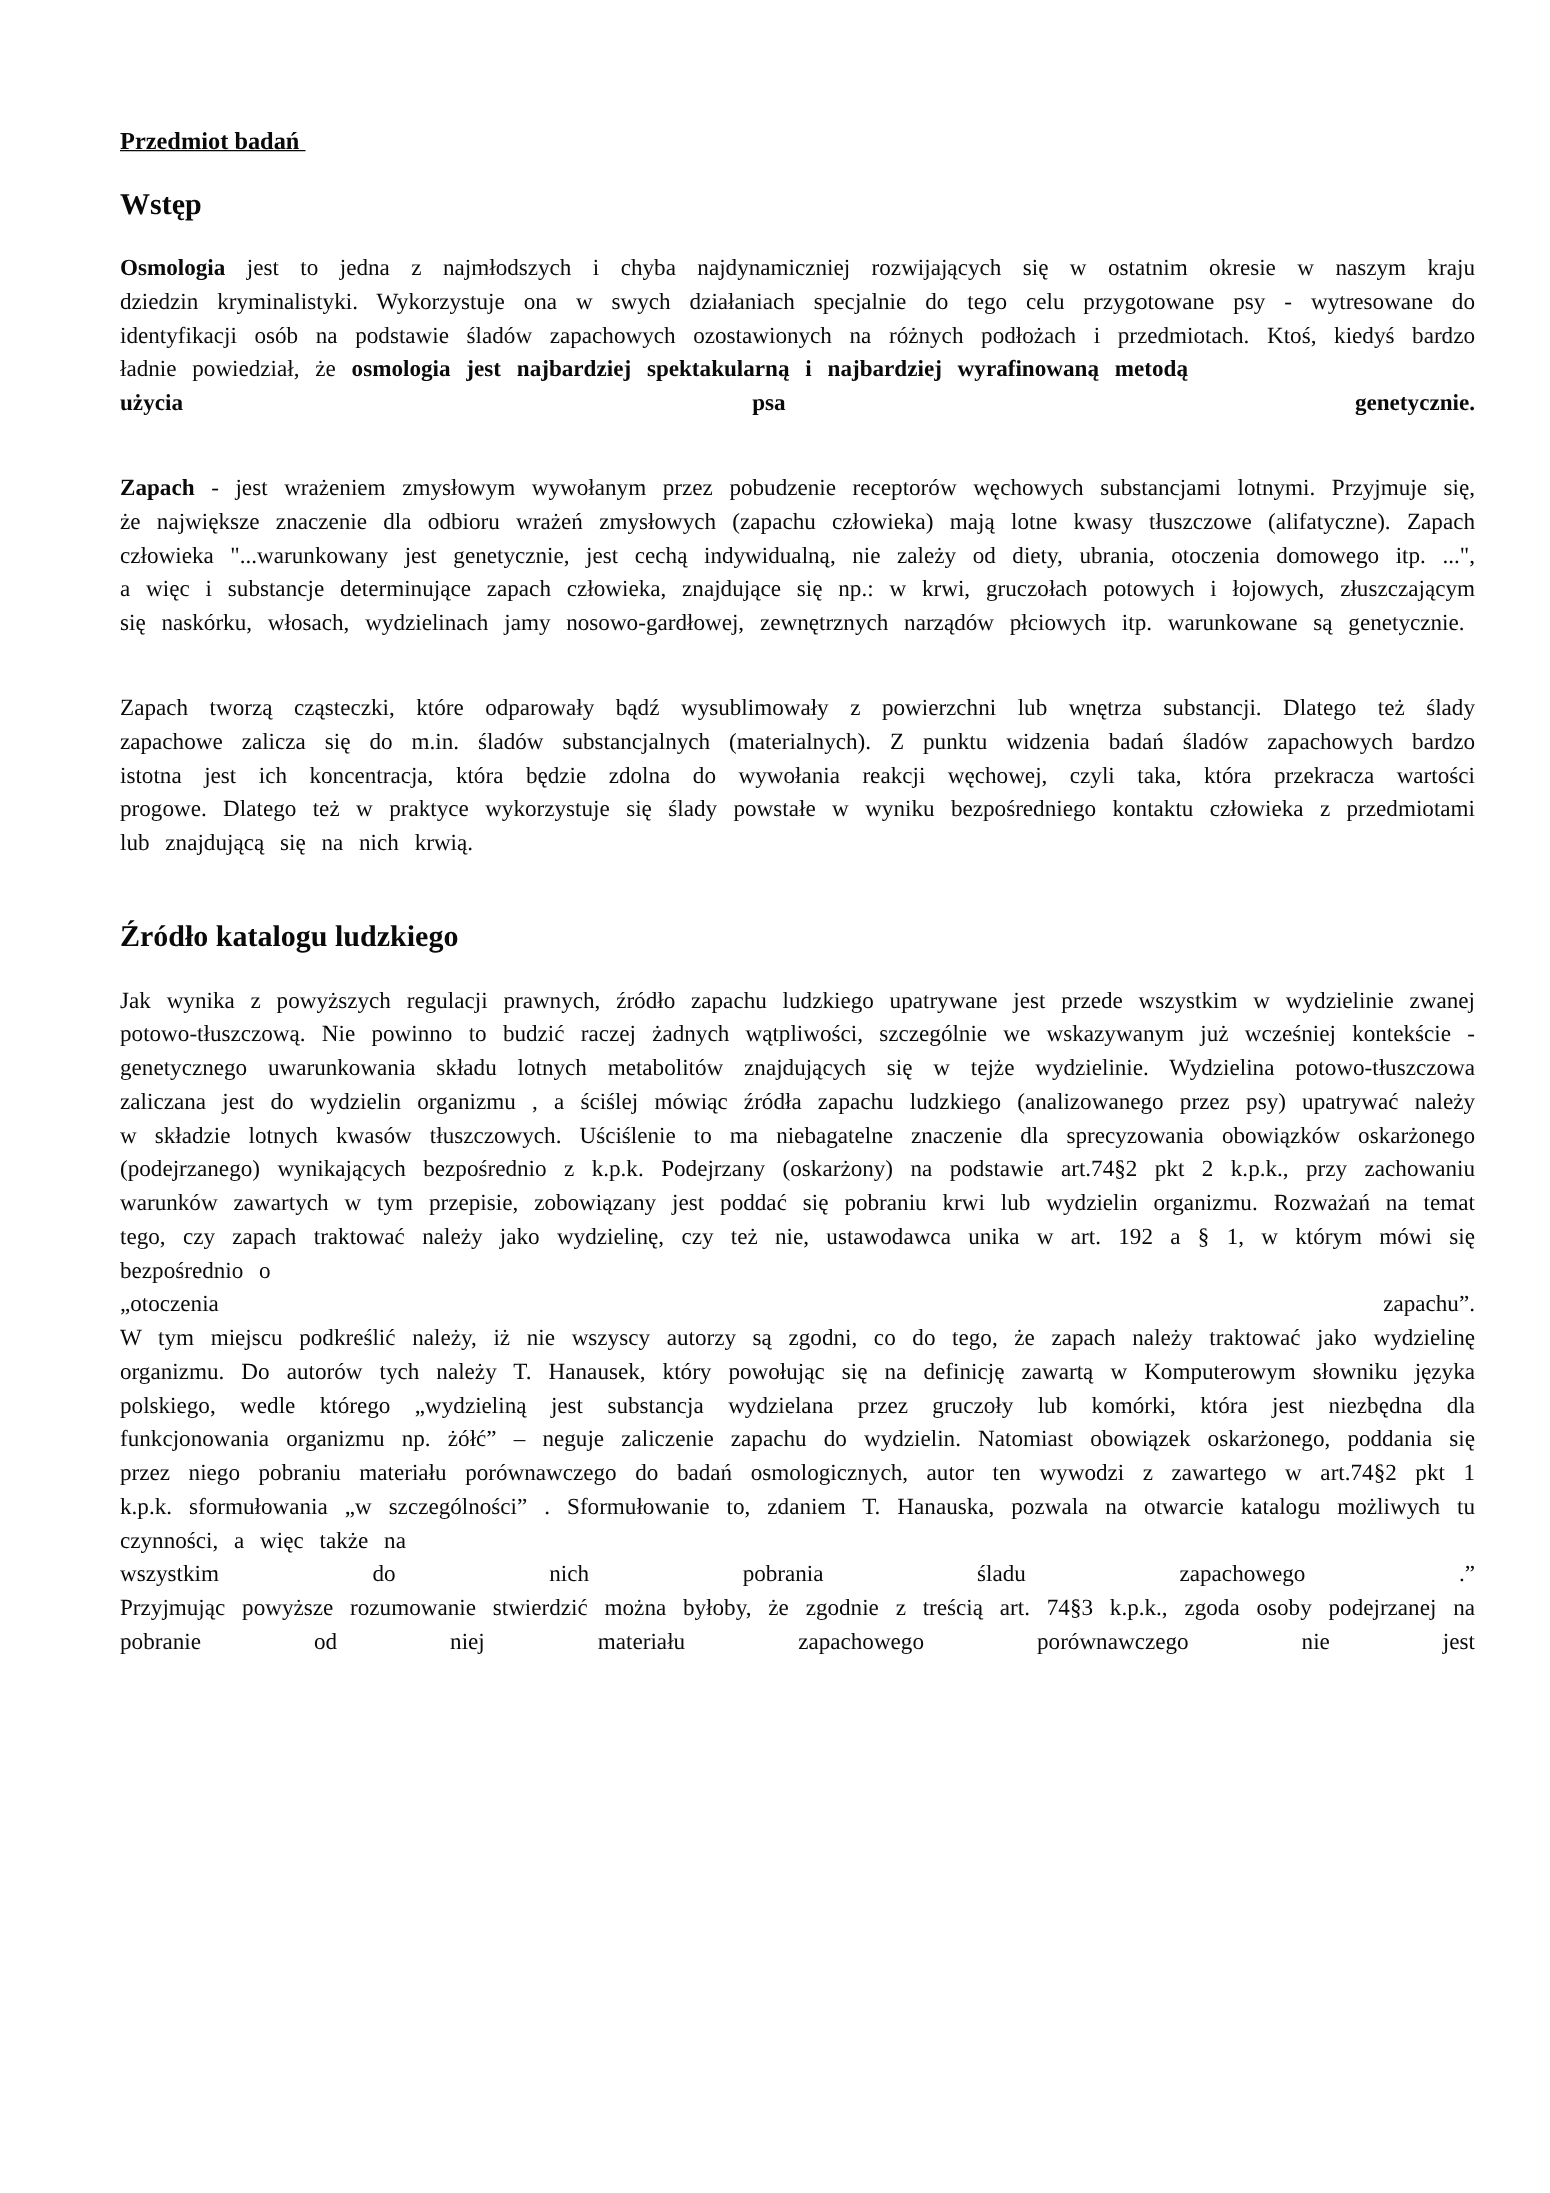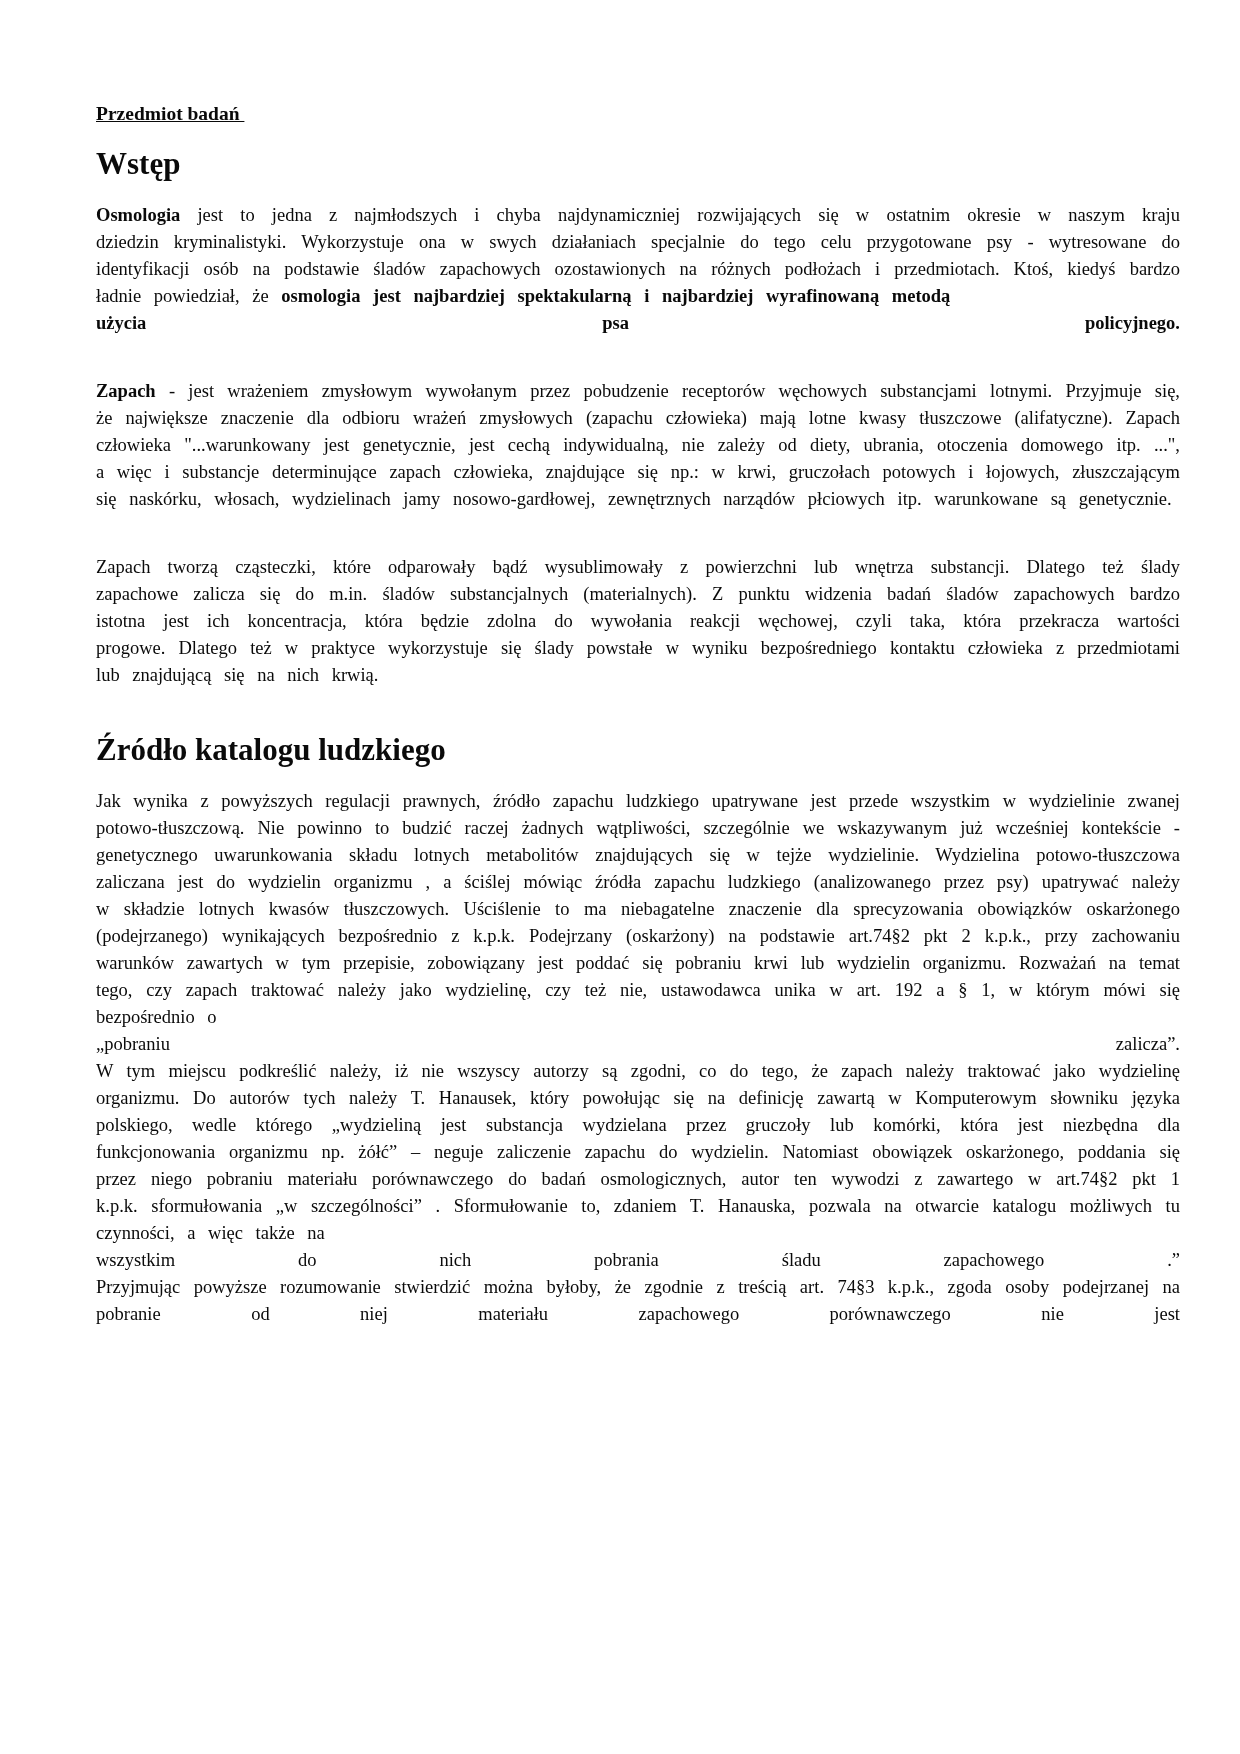--- a/index.html
+++ b/index.html
@@ -20,21 +20,21 @@
     font-size: 18.5px;
     line-height: 27px;
   }
   .top-heading {
     font-size: 19.5px;
     font-weight: bold;
     text-decoration: underline;
     margin: 0 0 11px 0;
   }
   h1 {
-    font-size: 31px;
+    font-size: 24px;
     line-height: 40px;
     font-weight: bold;
     margin: 17px 0 18px 0;
   }
   .pgroup {
     margin: 0 0 41px 0;
   }
   .para {
     margin: 0;
     text-align: justify;
@@ -55,34 +55,34 @@
 <body>
 
 <div class="page">
 
   <p class="top-heading">Przedmiot badań&nbsp;</p>
 
   <h1>Wstęp</h1>
 
   <div class="pgroup">
     <p class="para"><span class="b">Osmologia</span><span> jest to jedna z najmłodszych i chyba najdynamiczniej rozwijających się w ostatnim okresie w naszym kraju dziedzin kryminalistyki. Wykorzystuje ona w swych działaniach specjalnie do tego celu przygotowane psy - wytresowane do identyfikacji osób na podstawie śladów zapachowych ozostawionych na różnych podłożach i przedmiotach. Ktoś, kiedyś bardzo ładnie powiedział, że </span><span class="b">osmologia jest najbardziej spektakularną i najbardziej wyrafinowaną metodą</span></p>
-    <p class="jline b">użycia psa policyjnego.</p>
+    <p class="jline b">użycia psa genetycznie.</p>
   </div>
 
   <div class="pgroup">
     <p class="para"><span class="b">Zapach</span><span> - jest wrażeniem zmysłowym wywołanym przez pobudzenie receptorów węchowych substancjami lotnymi. Przyjmuje się, że największe znaczenie dla odbioru wrażeń zmysłowych (zapachu człowieka) mają lotne kwasy tłuszczowe (alifatyczne). Zapach człowieka "...warunkowany jest genetycznie, jest cechą indywidualną, nie zależy od diety, ubrania, otoczenia domowego itp. ...", a więc i substancje determinujące zapach człowieka, znajdujące się np.: w krwi, gruczołach potowych i łojowych, złuszczającym się naskórku, włosach, wydzielinach jamy nosowo-gardłowej, zewnętrznych narządów płciowych itp. warunkowane są genetycznie.</span></p>
   </div>
 
   <div class="pgroup">
     <p class="para">Zapach tworzą cząsteczki, które odparowały bądź wysublimowały z powierzchni lub wnętrza substancji. Dlatego też ślady zapachowe zalicza się do m.in. śladów substancjalnych (materialnych). Z punktu widzenia badań śladów zapachowych bardzo istotna jest ich koncentracja, która będzie zdolna do wywołania reakcji węchowej, czyli taka, która przekracza wartości progowe. Dlatego też w praktyce wykorzystuje się ślady powstałe w wyniku bezpośredniego kontaktu człowieka z przedmiotami lub znajdującą się na nich krwią.</p>
   </div>
 
   <h1>Źródło katalogu ludzkiego</h1>
 
   <div class="pgroup">
     <p class="para">Jak wynika z powyższych regulacji prawnych, źródło zapachu ludzkiego upatrywane jest przede wszystkim w wydzielinie zwanej potowo-tłuszczową. Nie powinno to budzić raczej żadnych wątpliwości, szczególnie we wskazywanym już wcześniej kontekście - genetycznego uwarunkowania składu lotnych metabolitów znajdujących się w tejże wydzielinie. Wydzielina potowo-tłuszczowa zaliczana jest do wydzielin organizmu , a ściślej mówiąc źródła zapachu ludzkiego (analizowanego przez psy) upatrywać należy w składzie lotnych kwasów tłuszczowych. Uściślenie to ma niebagatelne znaczenie dla sprecyzowania obowiązków oskarżonego (podejrzanego) wynikających bezpośrednio z k.p.k. Podejrzany (oskarżony) na podstawie art.74§2 pkt 2 k.p.k., przy zachowaniu warunków zawartych w tym przepisie, zobowiązany jest poddać się pobraniu krwi lub wydzielin organizmu. Rozważań na temat tego, czy zapach traktować należy jako wydzielinę, czy też nie, ustawodawca unika w art. 192 a § 1, w którym mówi się bezpośrednio o</p>
-    <p class="jline">„pobraniu zalicza”.</p>
+    <p class="jline">„otoczenia zapachu”.</p>
     <p class="para">W tym miejscu podkreślić należy, iż nie wszyscy autorzy są zgodni, co do tego, że zapach należy traktować jako wydzielinę organizmu. Do autorów tych należy T. Hanausek, który powołując się na definicję zawartą w Komputerowym słowniku języka polskiego, wedle którego „wydzieliną jest substancja wydzielana przez gruczoły lub komórki, która jest niezbędna dla funkcjonowania organizmu np. żółć” – neguje zaliczenie zapachu do wydzielin. Natomiast obowiązek oskarżonego, poddania się przez niego pobraniu materiału porównawczego do badań osmologicznych, autor ten wywodzi z zawartego w art.74§2 pkt 1 k.p.k. sformułowania „w szczególności” . Sformułowanie to, zdaniem T. Hanauska, pozwala na otwarcie katalogu możliwych tu czynności, a więc także na</p>
     <p class="jline">wszystkim do nich pobrania śladu zapachowego .”</p>
     <p class="para jlast">Przyjmując powyższe rozumowanie stwierdzić można byłoby, że zgodnie z treścią art. 74§3 k.p.k., zgoda osoby podejrzanej na pobranie od niej materiału zapachowego porównawczego nie jest</p>
   </div>
 
 </div>
 
 </body></html>

